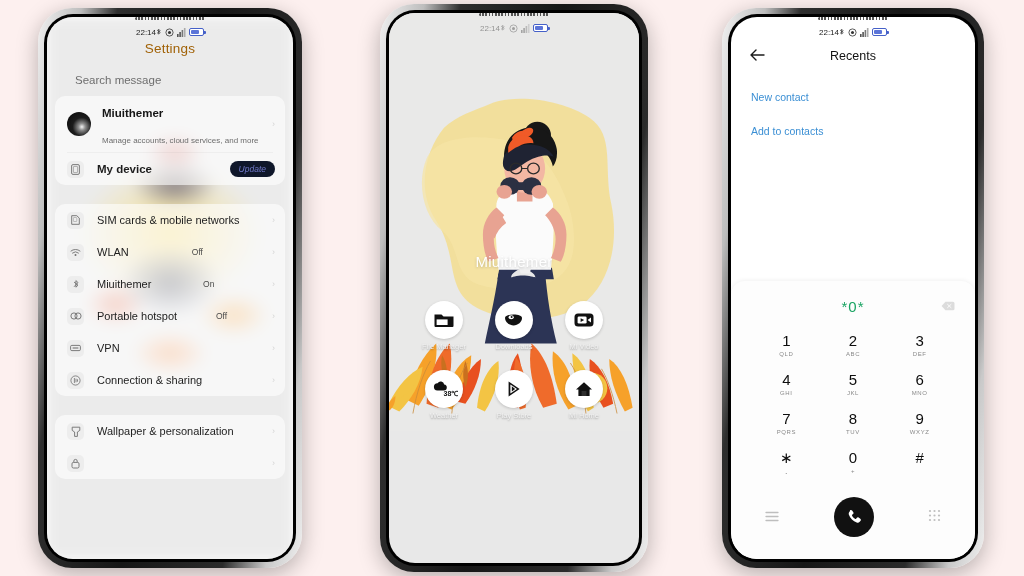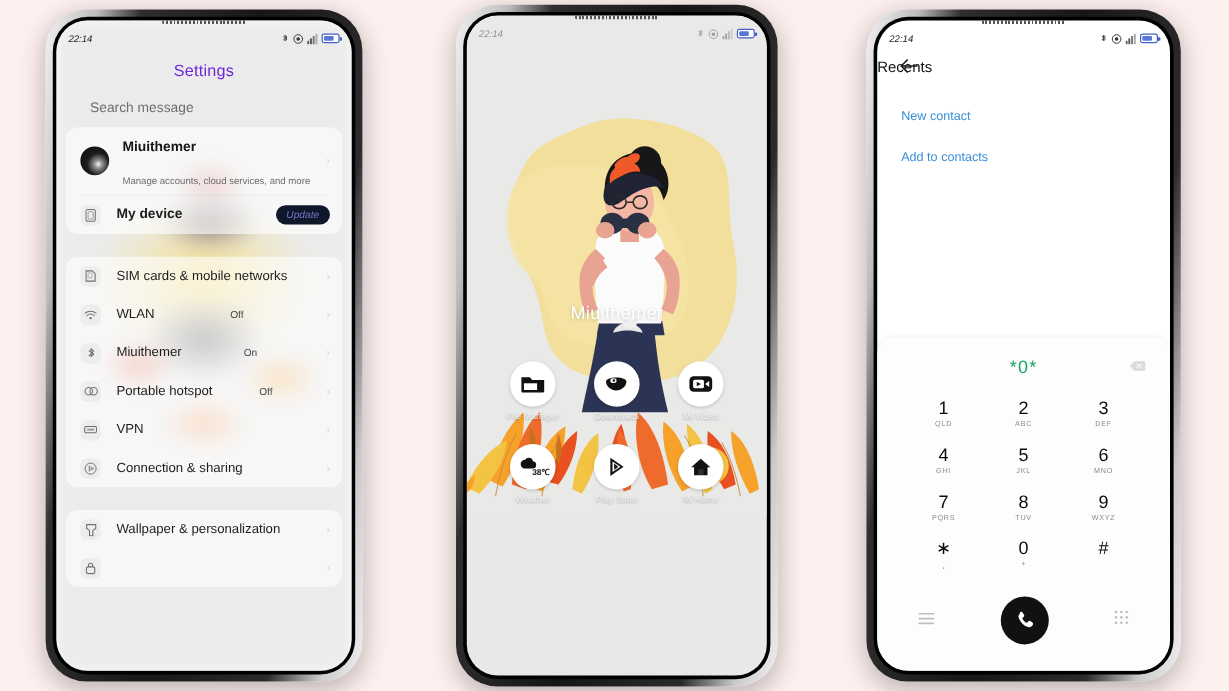--- a/index.html
+++ b/index.html
@@ -40,25 +40,24 @@
     width: 70px; height: 3px; border-radius: 2px;
     background: repeating-linear-gradient(90deg,#555 0 1.6px,transparent 1.6px 3.2px);
     z-index: 40;
   }
 
   
   .statusbar {
     position: absolute; top: 0; left: 0; right: 0;
     height: 20px;
     display: flex; align-items: center;
-    justify-content: space-between;
+    justify-content: center;
     padding: 15px 10px;
     font-size: 8px; color: #1b1b1b;
     z-index: 25;
-    font-style: italic;
   }
   .statusbar.light { color: #3a3a3a; }
   .sb-icons { display: flex; align-items: center; gap: 3px; }
   .sb-icons svg { display: block; }
   .battery {
     width: 15px; height: 8px; border: 1px solid #4560c8;
     border-radius: 2px; position: relative; background: #fff;
   }
   .battery::after {
     content: ""; position: absolute; right: -2.5px; top: 2px;
@@ -80,22 +79,22 @@
       radial-gradient(ellipse 70px 50px at 50% 49%, rgba(30,38,70,.58) 0%, rgba(30,38,70,0) 72%),
       radial-gradient(ellipse 42px 30px at 28% 53%, rgba(230,80,40,.58) 0%, rgba(230,80,40,0) 74%),
       radial-gradient(ellipse 48px 30px at 76% 55%, rgba(245,150,35,.62) 0%, rgba(245,150,35,0) 74%),
       radial-gradient(ellipse 52px 30px at 50% 62%, rgba(250,120,30,.55) 0%, rgba(250,120,30,0) 74%),
       radial-gradient(ellipse 120px 90px at 50% 40%, rgba(246,222,128,.85) 0%, rgba(246,222,128,0) 78%),
       #ebebeb;
     filter: blur(7px);
   }
   .st-title {
     position: relative; z-index: 3;
-    margin-top: 34px; text-align: center;
-    font-size: 13.5px; color: #6d28d9; letter-spacing: .2px;
+    margin-top: 24px; text-align: center;
+    font-size: 13.5px; color: #a16207; letter-spacing: .2px;
   }
   .st-search {
     position: relative; z-index: 3;
     margin: 18px 0 0 28px;
     font-size: 11.5px; color: #6e6e6e;
   }
   .st-card {
     position: relative; z-index: 3;
     margin: 10px 8px 0 8px;
     border-radius: 10px;
@@ -170,21 +169,21 @@
     line-height: 1.18;
     text-shadow: 0 1px 2px rgba(0,0,0,.35);
   }
 
   
   #phone3 { left: 722px; top: 8px; width: 262px; height: 560px; }
   .dial-screen { background: #fff; position: relative; display: flex; flex-direction: column; }
   .dial-top { position: relative; padding-top: 22px; }
   .dial-header {
     position: relative; height: 34px;
-    display: flex; align-items: center; 
+    display: flex; align-items: center; justify-content: center;
   }
   .back-arrow {
     position: absolute; left: 18px; top: 50%; transform: translateY(-50%);
     width: 16px; height: 16px;
   }
   .dial-title { font-size: 12.5px; color: #131313; }
   .link-list { padding: 18px 0 0 20px; }
   .link-item {
     font-size: 10.5px; color: #3b8fd4;
     margin-bottom: 22px;

